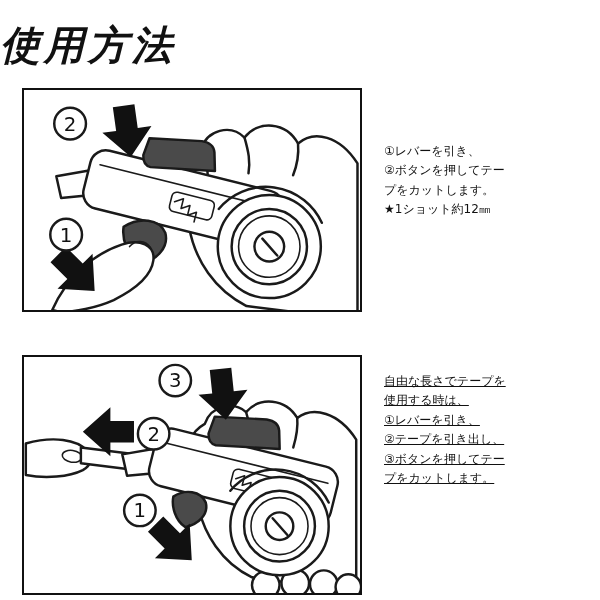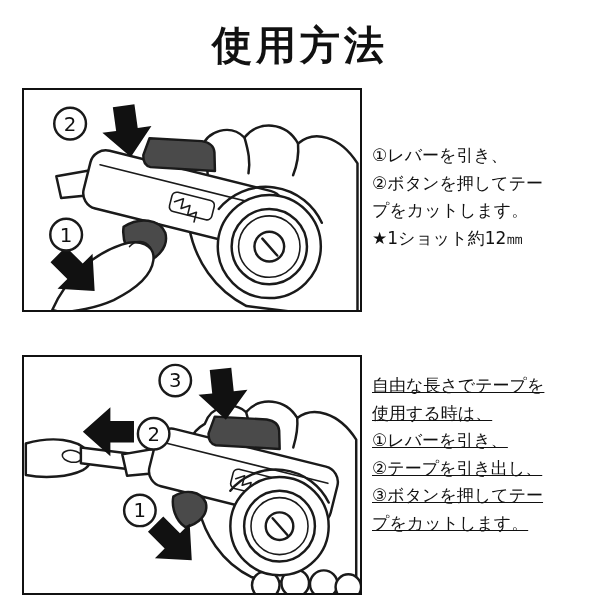--- a/index.html
+++ b/index.html
@@ -3,33 +3,34 @@
 <meta charset="utf-8">
 <style>
   html,body { margin:0; padding:0; background:#fff; }
   .page {
     position:relative; width:600px; height:600px; background:#ffffff;
     font-family:"DejaVu Sans","Liberation Sans",sans-serif; color:#111;
     overflow:hidden;
   }
   .title {
     position:absolute; top:18px; left:0; width:600px; margin:0;
-    text-align:center; font-size:40px; font-weight:700; letter-spacing:4px;
+    text-align:left; font-size:40px; font-weight:700; letter-spacing:4px;
     color:#111;
+    font-style:italic;
   }
   .panel {
     position:absolute; border:2px solid #111; background:#fff;
     box-sizing:border-box;
   }
   #panel1 { left:22px; top:88px;  width:340px; height:224px; }
   #panel2 { left:22px; top:355px; width:340px; height:240px; }
   .panel svg { display:block; width:100%; height:100%; }
   .caption {
-    position:absolute; left:372px; width:212px;
-    font-size:17px; line-height:1.62; white-space:pre-line; color:#111;
+    position:absolute; left:384px; width:212px;
+    font-size:12px; line-height:1.62; white-space:pre-line; color:#111;
   }
   #cap1 { top:142px; }
   #cap2 { top:372px;text-decoration:underline; }
 
   
   .line   { stroke:#1a1a1a; stroke-width:2.5; stroke-linejoin:round; stroke-linecap:round; }
   .thin   { stroke-width:1.6; }
   .fillw  { fill:#ffffff; }
   .nofill { fill:none; }
   .dark   { fill:#4a4a4a; }

